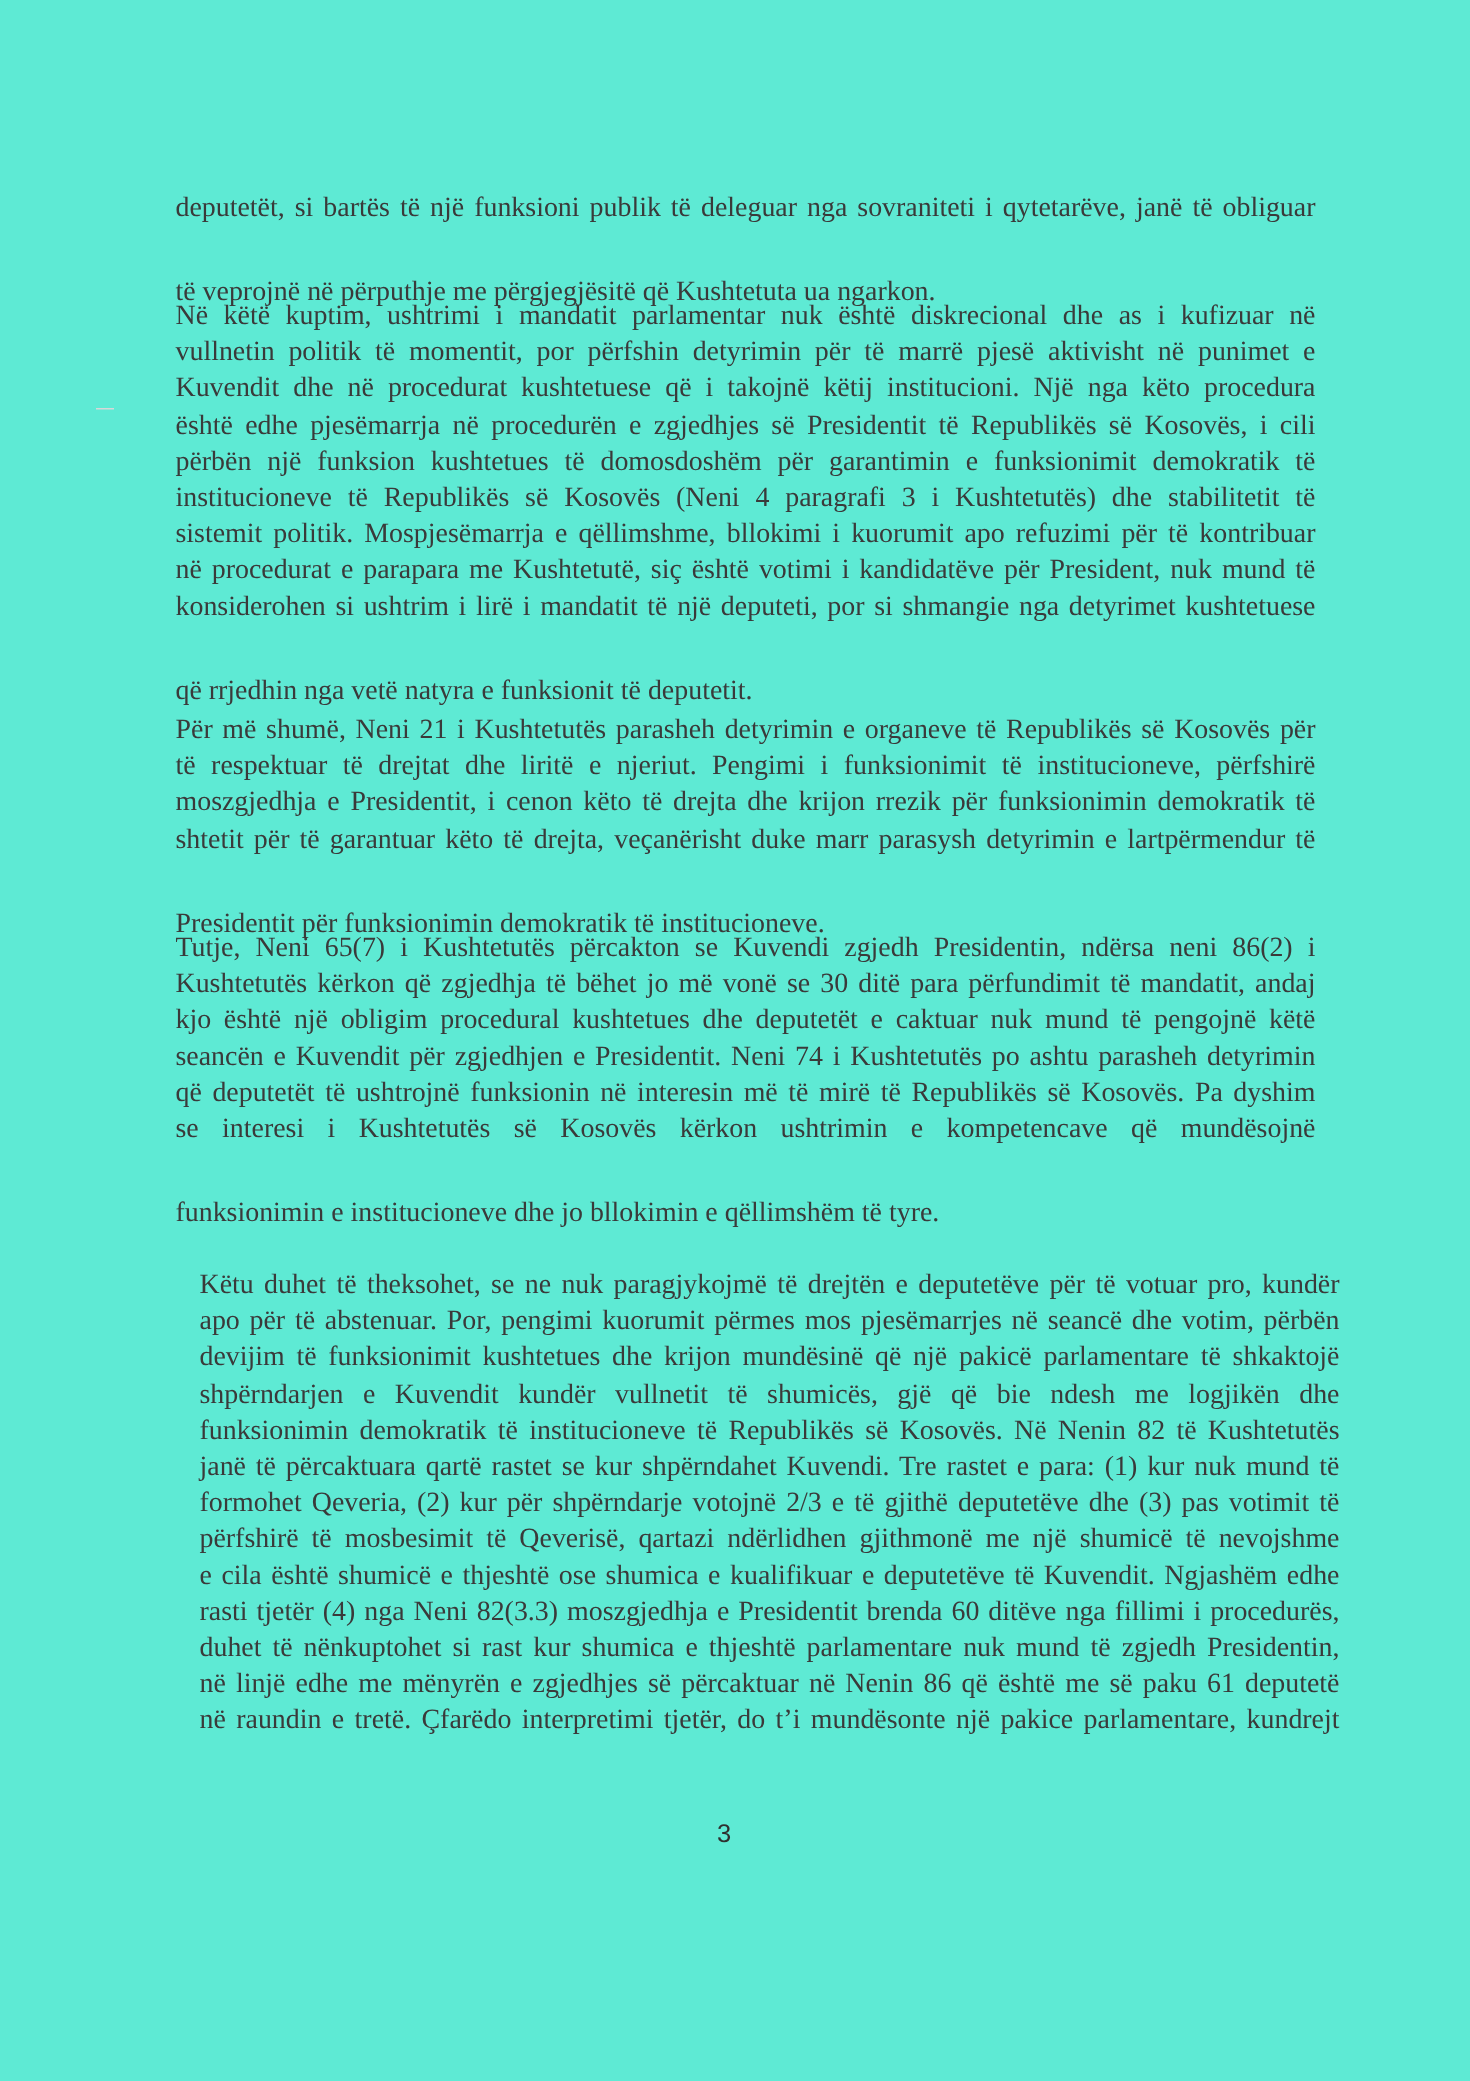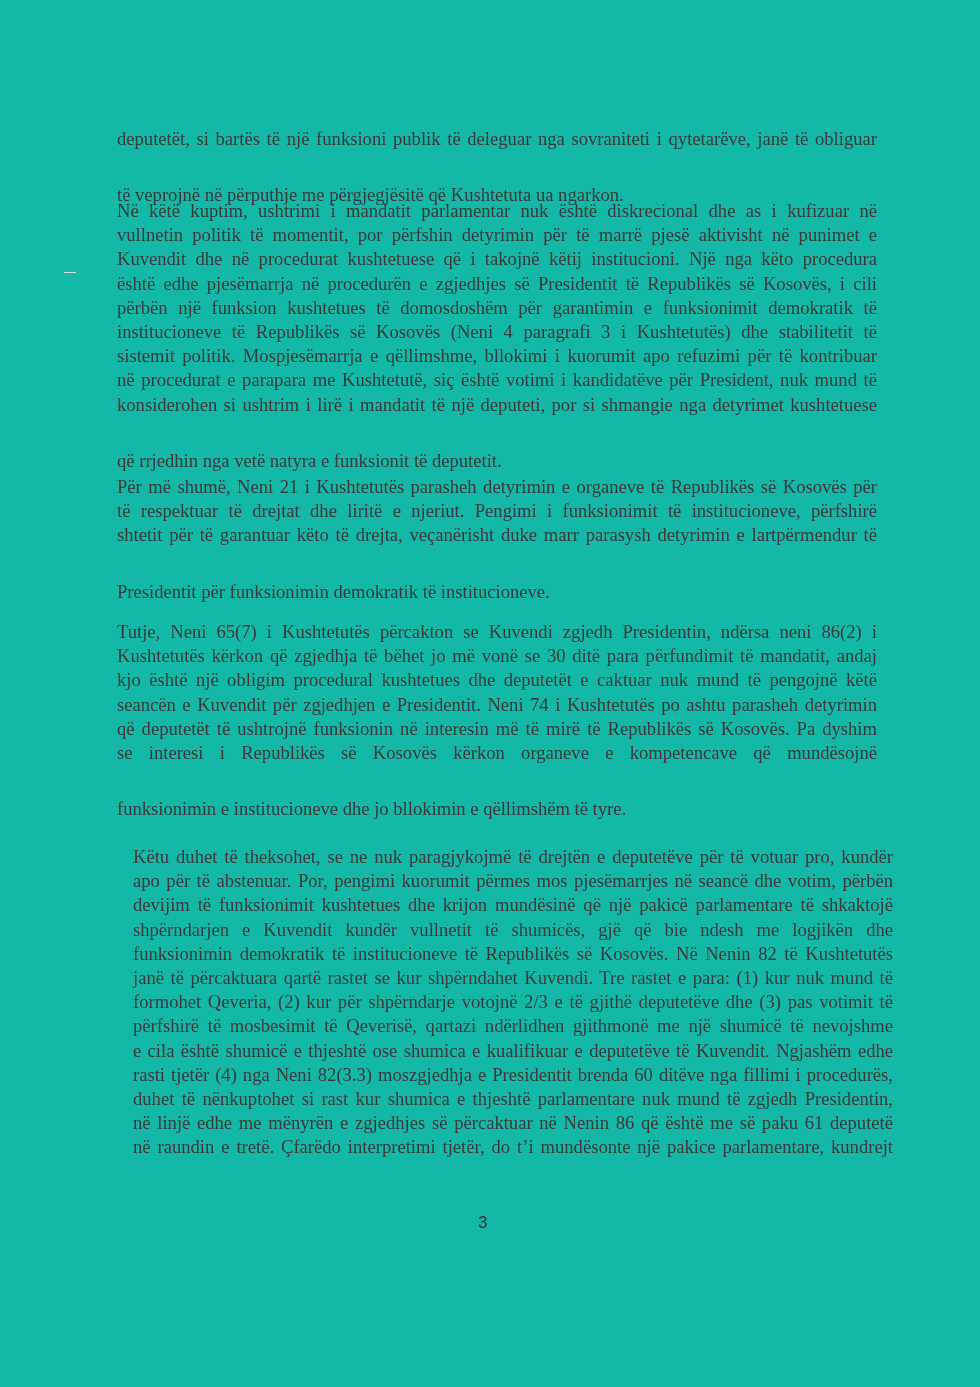--- a/index.html
+++ b/index.html
@@ -1,17 +1,17 @@
 <!DOCTYPE html>
 <html><head>
   <meta charset="utf-8">
   <style>
     html, body { margin: 0; padding: 0; background: #ffffff; }
     body { width: 980px; height: 1387px; position: relative; overflow: hidden; }
-    .page { position: absolute; left: 0; top: 0; width: 980px; height: 1387px; background: #14b8a6; }
+    .page { position: absolute; left: 0; top: 0; width: 980px; height: 1387px; background: #5eead4; }
     .text-block {
       position: absolute; left: 117px; width: 760px;
       font-family: "Liberation Serif", "DejaVu Serif", serif;
       font-size: 18.6px; color: #3a3a3a;
       line-height: 24.2px;
     }
     .line { display: block; white-space: nowrap; text-align: justify; text-align-last: justify; }
     .line.last { text-align-last: left; margin-top: 32px; }
     .p1 { top: 127px; }
     .p2 { top: 199px; }
@@ -45,31 +45,32 @@
     <span class="line">institucioneve të Republikës së Kosovës (Neni 4 paragrafi 3 i Kushtetutës) dhe stabilitetit të</span>
     <span class="line">sistemit politik. Mospjesëmarrja e qëllimshme, bllokimi i kuorumit apo refuzimi për të kontribuar</span>
     <span class="line">në procedurat e parapara me Kushtetutë, siç është votimi i kandidatëve për President, nuk mund të</span>
     <span class="line">konsiderohen si ushtrim i lirë i mandatit të një deputeti, por si shmangie nga detyrimet kushtetuese</span>
     <span class="line last">që rrjedhin nga vetë natyra e funksionit të deputetit.</span>
   </div>
 
   <div class="text-block p3">
     <span class="line">Për më shumë, Neni 21 i Kushtetutës parasheh detyrimin e organeve të Republikës së Kosovës për</span>
     <span class="line">të respektuar të drejtat dhe liritë e njeriut. Pengimi i funksionimit të institucioneve, përfshirë</span>
+    <span class="line">moszgjedhja e Presidentit, i cenon këto të drejta dhe krijon rrezik për funksionimin demokratik të</span>
     <span class="line">shtetit për të garantuar këto të drejta, veçanërisht duke marr parasysh detyrimin e lartpërmendur të</span>
     <span class="line last">Presidentit për funksionimin demokratik të institucioneve.</span>
   </div>
 
   <div class="text-block p4">
     <span class="line">Tutje, Neni 65(7) i Kushtetutës përcakton se Kuvendi zgjedh Presidentin, ndërsa neni 86(2) i</span>
     <span class="line">Kushtetutës kërkon që zgjedhja të bëhet jo më vonë se 30 ditë para përfundimit të mandatit, andaj</span>
     <span class="line">kjo është një obligim procedural kushtetues dhe deputetët e caktuar nuk mund të pengojnë këtë</span>
     <span class="line">seancën e Kuvendit për zgjedhjen e Presidentit. Neni 74 i Kushtetutës po ashtu parasheh detyrimin</span>
     <span class="line">që deputetët të ushtrojnë funksionin në interesin më të mirë të Republikës së Kosovës. Pa dyshim</span>
-    <span class="line">se interesi i Republikës së Kosovës kërkon organeve e kompetencave që mundësojnë</span>
+    <span class="line">se interesi i Kushtetutës së Kosovës kërkon ushtrimin e kompetencave që mundësojnë</span>
     <span class="line last">funksionimin e institucioneve dhe jo bllokimin e qëllimshëm të tyre.</span>
   </div>
 
   <div class="text-block p5">
     <span class="line">Këtu duhet të theksohet, se ne nuk paragjykojmë të drejtën e deputetëve për të votuar pro, kundër</span>
     <span class="line">apo për të abstenuar. Por, pengimi kuorumit përmes mos pjesëmarrjes në seancë dhe votim, përbën</span>
     <span class="line">devijim të funksionimit kushtetues dhe krijon mundësinë që një pakicë parlamentare të shkaktojë</span>
     <span class="line">shpërndarjen e Kuvendit kundër vullnetit të shumicës, gjë që bie ndesh me logjikën dhe</span>
     <span class="line">funksionimin demokratik të institucioneve të Republikës së Kosovës. Në Nenin 82 të Kushtetutës</span>
     <span class="line">janë të përcaktuara qartë rastet se kur shpërndahet Kuvendi. Tre rastet e para: (1) kur nuk mund të</span>

